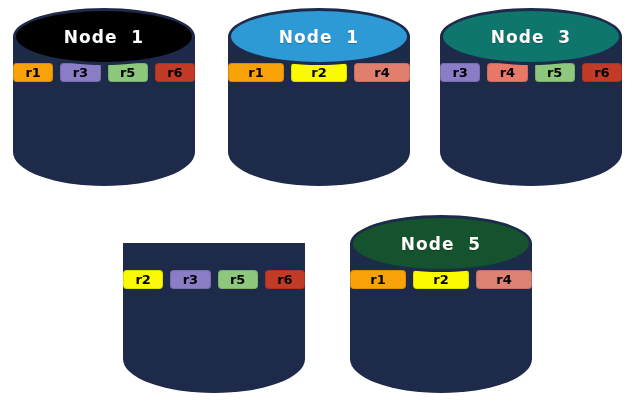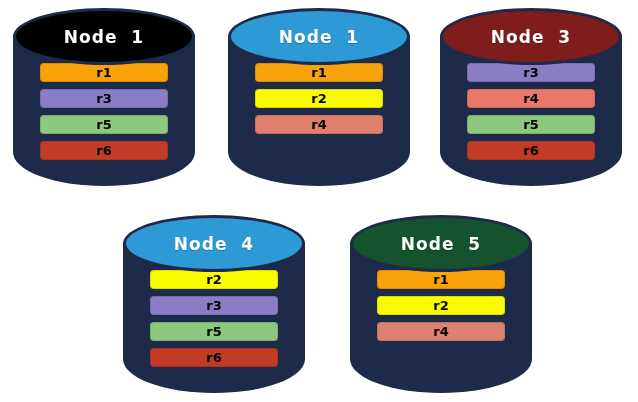--- a/index.html
+++ b/index.html
@@ -52,21 +52,21 @@
     font-size: 17px;
     letter-spacing: 1px;
     word-spacing: 7px;
     text-shadow: 0 1px 1px rgba(0,0,0,0.25);
   }
   .bars {
     position: absolute;
     left: 0; right: 0;
     top: 55px;
     display: flex;
-    flex-direction: column;
+    flex-direction: row;
     align-items: center;
     gap: 7px;
   }
   .bar {
     width: 128px;
     height: 19px;
     line-height: 19px;
     border-radius: 4px;
     text-align: center;
     font-size: 13px;
@@ -106,35 +106,32 @@
   </div>
 
   <div class="cylinder pos-n3">
     <div class="cyl-body" style="background-color: rgb(30, 42, 74);"></div>
     <div class="bars">
       <div class="bar" style="background-color: rgb(139, 124, 198);">r3</div>
       <div class="bar" style="background-color: rgb(232, 121, 106);">r4</div>
       <div class="bar" style="background-color: rgb(141, 200, 125);">r5</div>
       <div class="bar" style="background-color: rgb(194, 59, 38);">r6</div>
     </div>
-    <div class="cyl-top" style="background-color: #7f1d1d;">
+    <div class="cyl-top" style="background-color: #0f766e;">
       <span class="node-label">Node 3</span>
     </div>
   </div>
 
   <div class="cylinder pos-n4">
     <div class="cyl-body" style="background-color: rgb(30, 42, 74);"></div>
     <div class="bars">
       <div class="bar" style="background-color: rgb(251, 251, 0);">r2</div>
       <div class="bar" style="background-color: rgb(139, 124, 198);">r3</div>
       <div class="bar" style="background-color: rgb(141, 200, 125);">r5</div>
       <div class="bar" style="background-color: rgb(194, 59, 38);">r6</div>
-    </div>
-    <div class="cyl-top" style="background-color: rgb(45, 154, 213);">
-      <span class="node-label">Node 4</span>
     </div>
   </div>
 
   <div class="cylinder pos-n5">
     <div class="cyl-body" style="background-color: rgb(30, 42, 74);"></div>
     <div class="bars">
       <div class="bar" style="background-color: rgb(249, 161, 9);">r1</div>
       <div class="bar" style="background-color: rgb(251, 251, 0);">r2</div>
       <div class="bar" style="background-color: rgb(221, 130, 114);">r4</div>
     </div>

